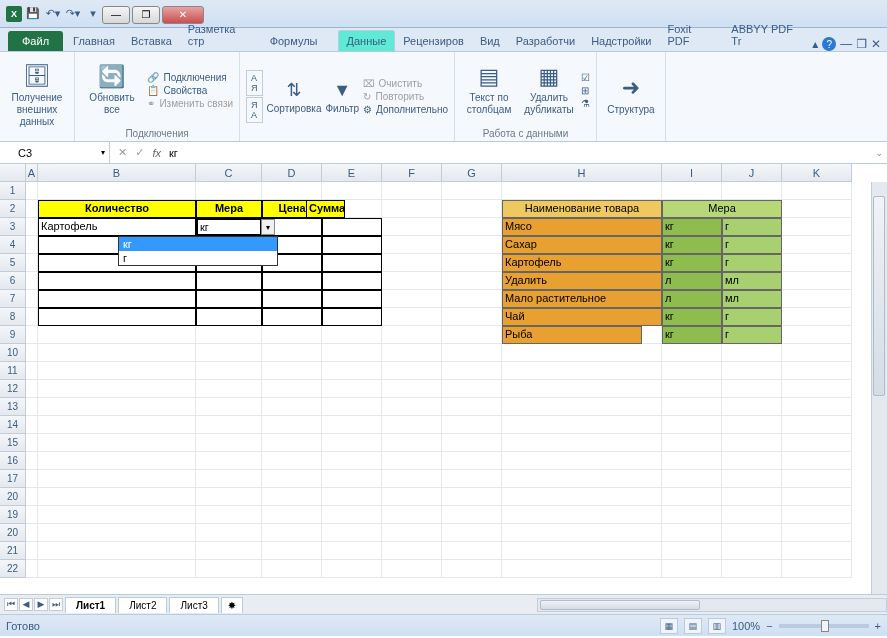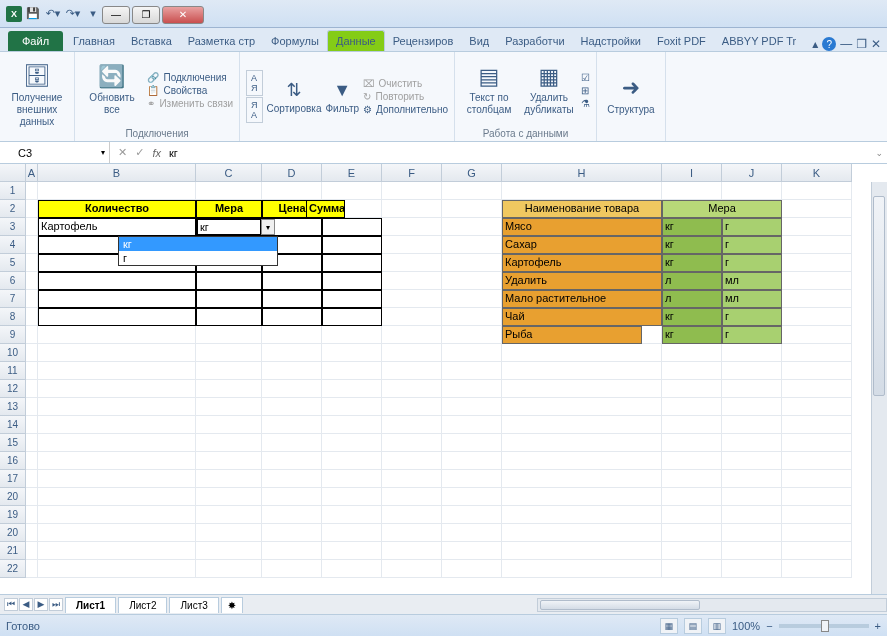--- a/index.html
+++ b/index.html
@@ -12,21 +12,21 @@
 .excel-logo { width: 16px; height: 16px; background: #217346; color: #fff; font-size: 9px; font-weight: bold; display: flex; align-items: center; justify-content: center; border-radius: 2px; }
 .title { flex: 1; text-align: center; font-size: 12px; color: #444; }
 .win-btns { display: flex; }
 .win-btn { width: 28px; height: 18px; background: linear-gradient(#f5f5f5,#d8d8d8); border: 1px solid #888; margin: 2px 2px 0 0; font-size: 10px; display: flex; align-items: center; justify-content: center; border-radius: 3px; }
 .win-close { background: linear-gradient(#e9a1a1,#c94f4f); color: #fff; width: 42px; }
 
 
 .tabs { height: 24px; background: #dfe9f5; display: flex; align-items: flex-end; border-bottom: 1px solid #b8ccde; padding-left: 8px; justify-content: space-between; }
 .file-tab { background: #217346; color: #fff; padding: 4px 14px; font-size: 11px; border-radius: 3px 3px 0 0; margin-right: 2px; }
 .tab { padding: 4px 8px; font-size: 11px; color: #3b5c84; cursor: pointer; }
-.tab.active { background: #84cc16; border: 1px solid #b8ccde; border-bottom: none; border-radius: 3px 3px 0 0; }
+.tab.active { background: #5eead4; border: 1px solid #b8ccde; border-bottom: none; border-radius: 3px 3px 0 0; margin-left: 12px; }
 .help-section { margin-left: auto; display: flex; align-items: center; padding-right: 6px; gap: 4px; }
 .help-ico { color: #3b5c84; font-size: 12px; }
 
 
 .ribbon { height: 90px; background: #f5f8fc; border-bottom: 1px solid #b8ccde; display: flex; }
 .rgroup { border-right: 1px solid #d5e0ec; display: flex; flex-direction: column; }
 .rgroup-body { flex: 1; display: flex; align-items: center; padding: 2px 6px; gap: 4px; }
 .rgroup-label { text-align: center; font-size: 10px; color: #6a7a8c; padding-bottom: 2px; }
 .big-btn { display: flex; flex-direction: column; align-items: center; justify-content: center; width: 62px; font-size: 10px; color: #3b5c84; text-align: center; line-height: 1.2; gap: 2px; }
 .big-btn .ico { font-size: 22px; }

